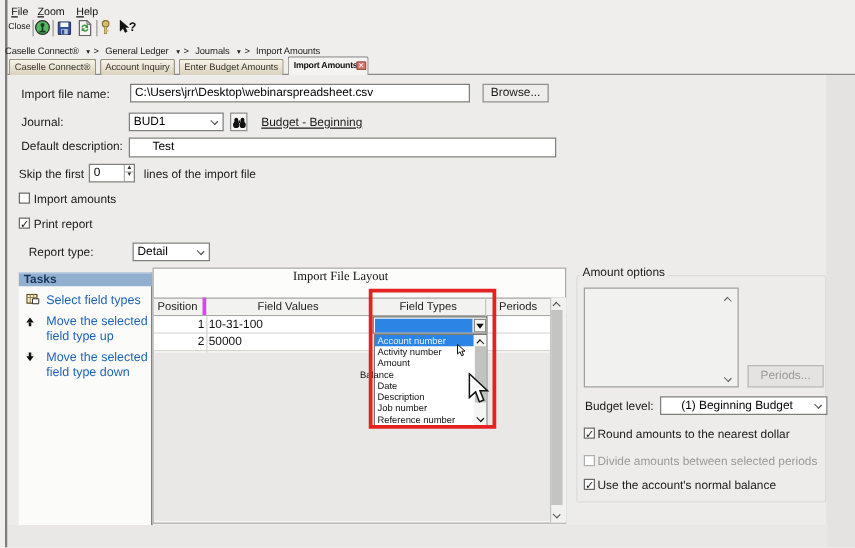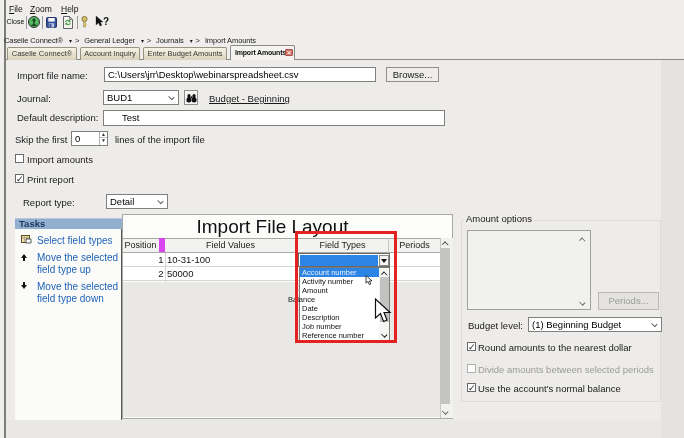--- a/index.html
+++ b/index.html
@@ -112,24 +112,24 @@
 </svg>
 <div class="abs" style="left:37px;top:235px;font-size:10px;color:#1f62b5;">Select field types</div>
 <div class="abs" style="left:20.5px;top:253.5px;width:0;height:0;border-left:3.5px solid transparent;border-right:3.5px solid transparent;border-bottom:4.5px solid #111;"></div>
 <div class="abs" style="left:22.8px;top:257.5px;width:2.4px;height:3.5px;background:#111;"></div>
 <div class="abs" style="left:37px;top:252px;font-size:10px;color:#1f62b5;line-height:11.5px;">Move the selected<br>field type up</div>
 <div class="abs" style="left:22.8px;top:282px;width:2.4px;height:3.5px;background:#111;"></div>
 <div class="abs" style="left:20.5px;top:285px;width:0;height:0;border-left:3.5px solid transparent;border-right:3.5px solid transparent;border-top:4.5px solid #111;"></div>
 <div class="abs" style="left:37px;top:281px;font-size:10px;color:#1f62b5;line-height:11.5px;">Move the selected<br>field type down</div>
 
 <div class="abs" style="left:122px;top:214px;width:331px;height:205px;background:#fcfcfb;border:1px solid #a8a8a4;"></div>
-<div class="abs" style="left:122px;top:216px;width:301px;text-align:center;font-size:19px;color:#111;">Import File Layout</div>
+<div class="abs" style="left:122px;top:216px;width:301px;text-align:center;font-size:10px;color:#111;font-family:Liberation Serif, serif;">Import File Layout</div>
 
 <div class="abs" style="left:122.5px;top:238px;width:330px;height:15px;background:#f2f2f0;border-top:1px solid #a8a8a4;border-bottom:1px solid #a8a8a4;"></div>
-<div class="abs" style="left:122.5px;top:238px;width:42px;height:14px;border-right:6px solid #d946ef;font-size:9px;color:#222;text-align:center;line-height:14px;">Position</div>
+<div class="abs" style="left:122.5px;top:238px;width:42px;height:14px;border-right:3px solid #d946ef;font-size:9px;color:#222;text-align:center;line-height:14px;">Position</div>
 <div class="abs" style="left:165px;top:238px;width:132px;height:15px;border-right:1px solid #c6c6c2;font-size:9px;color:#222;text-align:center;line-height:14px;">Field Values</div>
 <div class="abs" style="left:297px;top:238px;width:92px;height:15px;border-right:1px solid #c6c6c2;font-size:9px;color:#222;text-align:center;line-height:14px;">Field Types</div>
 <div class="abs" style="left:389px;top:238px;width:51px;height:15px;font-size:9px;color:#222;text-align:center;line-height:14px;">Periods</div>
 
 <div class="abs" style="left:122.5px;top:253px;width:317.5px;height:14px;background:#fff;border-bottom:1px solid #d4d4d0;"></div>
 <div class="abs" style="left:122.5px;top:267px;width:317.5px;height:14px;background:#fff;border-bottom:1px solid #d4d4d0;"></div>
 <div class="abs" style="left:122.5px;top:282px;width:317.5px;height:135px;background:#e9e8e6;"></div>
 <div class="abs" style="left:122.5px;top:253px;width:41px;height:14px;font-size:9.5px;color:#111;text-align:right;line-height:14px;">1</div>
 <div class="abs" style="left:167px;top:253px;font-size:9.5px;color:#111;line-height:14px;">10-31-100</div>
 <div class="abs" style="left:122.5px;top:267px;width:41px;height:14px;font-size:9.5px;color:#111;text-align:right;line-height:14px;">2</div>
@@ -173,19 +173,19 @@
   <path d="M1.5 1 L1.5 20 L6.5 15.5 L9.5 23.5 L13 22 L10 14.5 L16 14.5 Z" fill="#fff" stroke="#111" stroke-width="1.2"></path>
 </svg>
 
 <div class="abs" style="left:461px;top:220px;width:200px;height:182px;border:1px solid #dddcda;border-radius:2px;"></div>
 <div class="abs" style="left:464px;top:213px;background:#edecea;padding:0 2px;font-size:9.5px;color:#1a1a1a;">Amount options</div>
 <div class="abs" style="left:467px;top:230px;width:124px;height:80px;background:#f1f1ef;border:1px solid #a0a09e;"></div>
 <div class="abs" style="left:580px;top:238px;width:4.5px;height:4.5px;border-left:1.1px solid #666;border-top:1.1px solid #666;transform:rotate(45deg) scale(1,0.8);"></div>
 <div class="abs" style="left:580px;top:300px;width:4.5px;height:4.5px;border-right:1.1px solid #666;border-bottom:1.1px solid #666;transform:rotate(45deg) scale(1,0.8);"></div>
 <div class="abs btn" style="left:598px;top:292px;width:61px;height:18px;line-height:16px;color:#9a9a98;background:#e4e3e1;border-color:#b8b8b6;">Periods...</div>
 <div class="abs lbl" style="left:468px;top:320px;">Budget level:</div>
-<div class="abs combo" style="left:528px;top:317px;width:134px;height:15px;line-height:13px;padding-left:3px;">(1) Beginning Budget<span class="chev"></span></div>
+<div class="abs combo" style="left:528px;top:317px;width:134px;height:15px;line-height:13px;padding-left:16px;">(1) Beginning Budget<span class="chev"></span></div>
 <div class="abs cb" style="left:467px;top:342px;">✓</div>
 <div class="abs lbl" style="left:478px;top:342px;">Round amounts to the nearest dollar</div>
 <div class="abs cb" style="left:467px;top:364px;border-color:#b0b0ae;"></div>
 <div class="abs lbl" style="left:478px;top:364px;color:#9a9a98;">Divide amounts between selected periods</div>
 <div class="abs cb" style="left:467px;top:383px;">✓</div>
 <div class="abs lbl" style="left:478px;top:383px;">Use the account's normal balance</div>
 
 </body></html>

